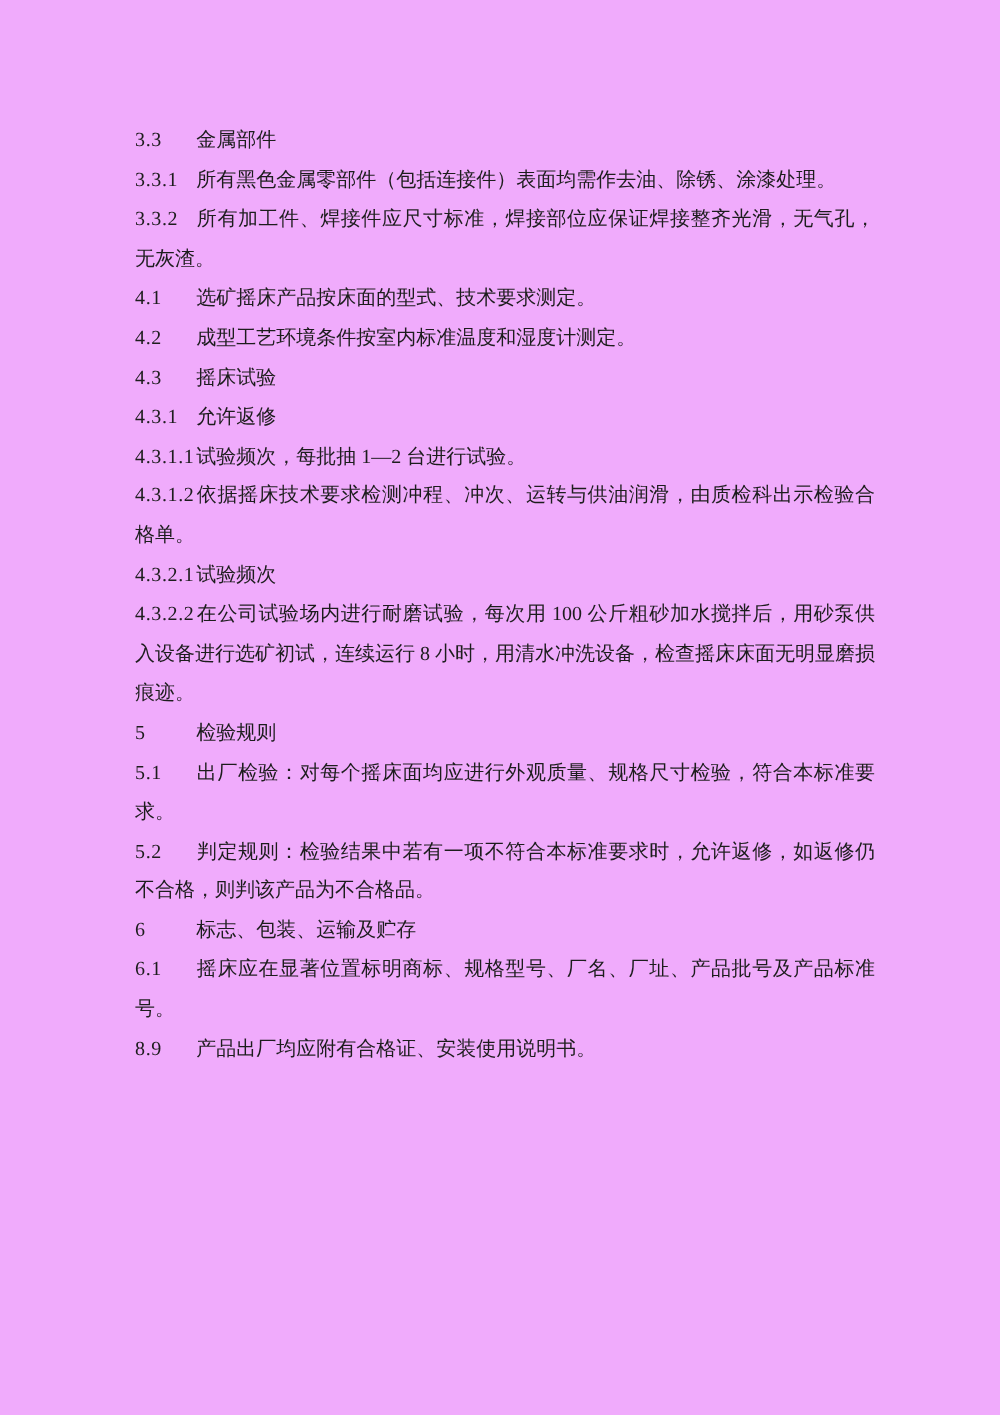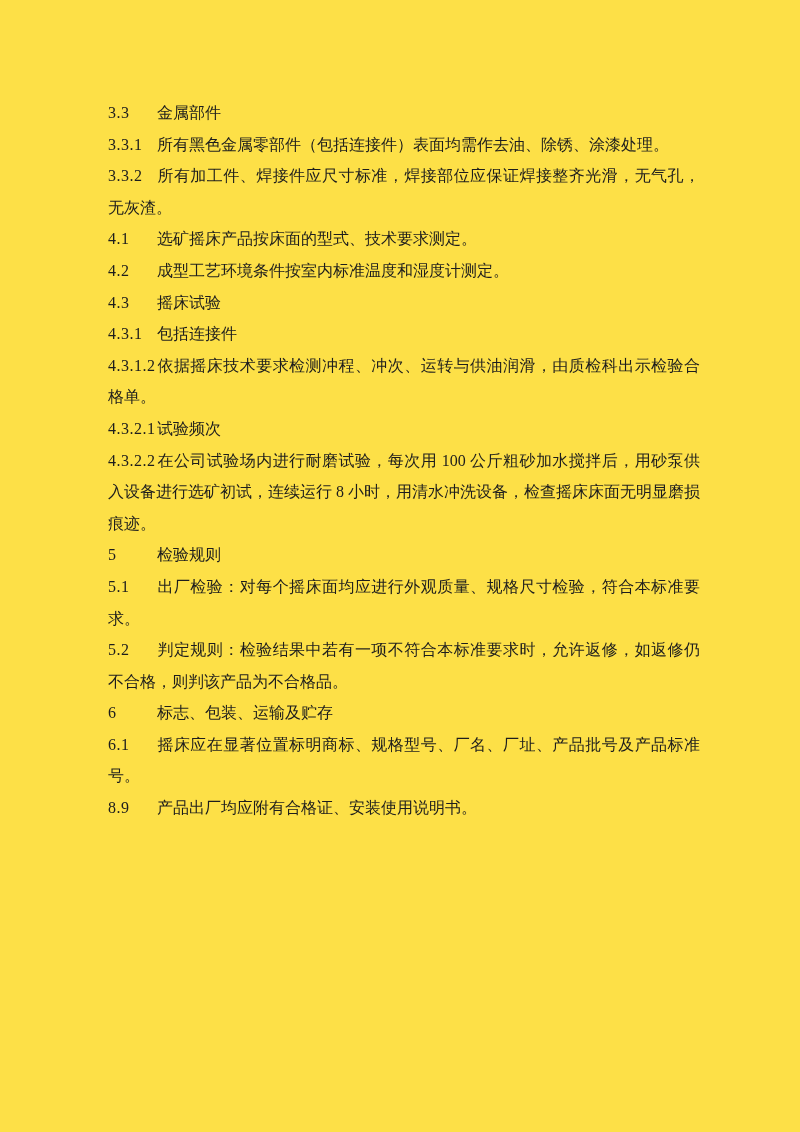--- a/index.html
+++ b/index.html
@@ -11,21 +11,21 @@
     width: 800px;
     height: 1132px;
     overflow: hidden;
     font-family: "Liberation Serif", "DejaVu Serif", serif;
   }
   .page {
     box-sizing: border-box;
     width: 800px;
     height: 1132px;
     padding: 97px 100px 0 108px;
-    background: #fde047;
+    background: #f0abfc;
   }
   .para {
     margin: 0;
     padding: 0;
     font-size: 16px;
     line-height: 31.6px;
     color: #1d1d1d;
     text-align: justify;
     text-justify: inter-ideograph;
     word-break: break-all;
@@ -47,22 +47,23 @@
 
   <p class="para"><span class="num">3.3.2</span><span class="txt">所有加工件、焊接件应尺寸标准，焊接部位应保证焊接整齐光滑，无气孔，无灰渣。</span></p>
 
 
   <p class="para"><span class="num">4.1</span><span class="txt">选矿摇床产品按床面的型式、技术要求测定。</span></p>
 
   <p class="para"><span class="num">4.2</span><span class="txt">成型工艺环境条件按室内标准温度和湿度计测定。</span></p>
 
   <p class="para"><span class="num">4.3</span><span class="txt">摇床试验</span></p>
 
-  <p class="para"><span class="num">4.3.1</span><span class="txt">包括连接件</span></p>
+  <p class="para"><span class="num">4.3.1</span><span class="txt">允许返修</span></p>
 
+  <p class="para"><span class="num">4.3.1.1</span><span class="txt">试验频次，每批抽 1—2 台进行试验。</span></p>
 
   <p class="para"><span class="num">4.3.1.2</span><span class="txt">依据摇床技术要求检测冲程、冲次、运转与供油润滑，由质检科出示检验合格单。</span></p>
 
 
   <p class="para"><span class="num">4.3.2.1</span><span class="txt">试验频次</span></p>
 
 
   <p class="para"><span class="num">4.3.2.2</span><span class="txt">在公司试验场内进行耐磨试验，每次用 100 公斤粗砂加水搅拌后，用砂泵供入设备进行选矿初试，连续运行 8 小时，用清水冲洗设备，检查摇床床面无明显磨损痕迹。</span></p>
 
   <p class="para"><span class="num">5</span><span class="txt">检验规则</span></p>

